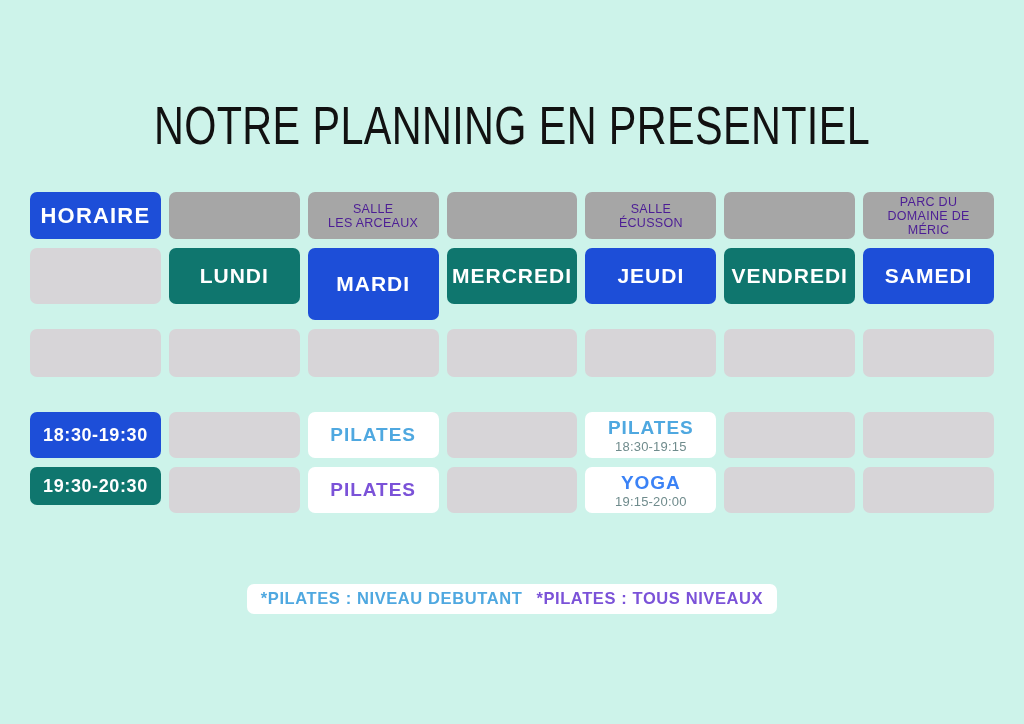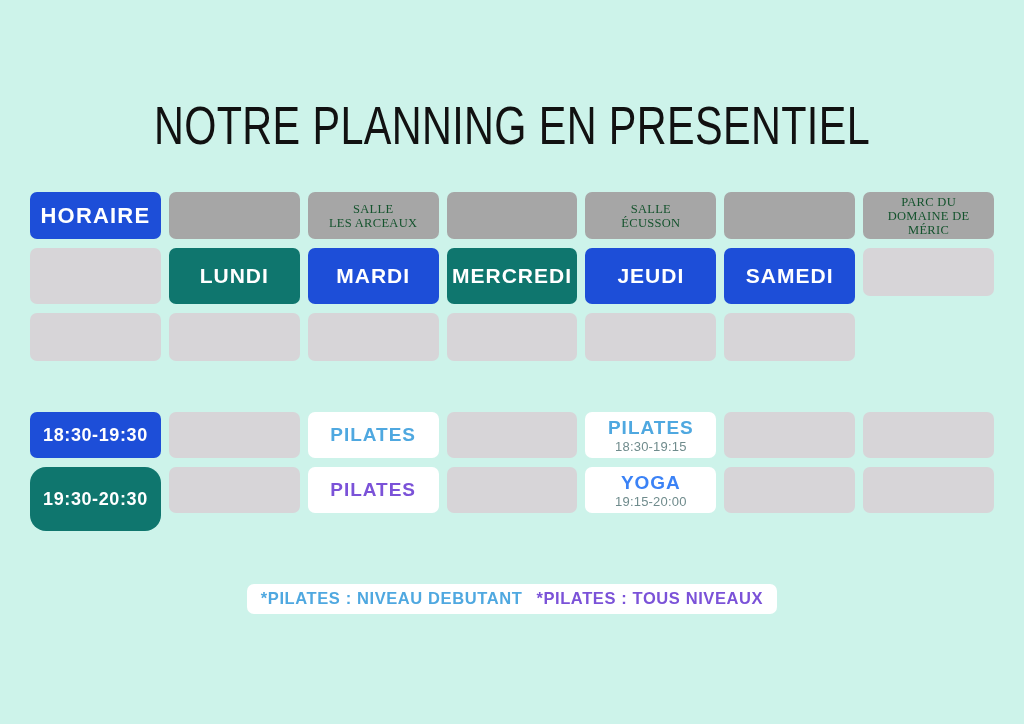--- a/index.html
+++ b/index.html
@@ -71,27 +71,26 @@
   .c-white  { background: #ffffff; }
 
   
   .t-horaire {
     color: #ffffff;
     font-size: 22px;
     font-weight: bold;
     letter-spacing: 1.2px;
   }
   .t-venue {
-    color: #14532d;
+    color: #4c1d95;
     font-size: 12.5px;
     font-weight: 400;
     line-height: 14px;
     letter-spacing: 0.3px;
     padding: 0 4px;
-    font-family: Liberation Serif, serif;
   }
   .t-day {
     color: #ffffff;
     font-size: 21px;
     font-weight: bold;
     letter-spacing: 1px;
   }
   .t-slot {
     color: #ffffff;
     font-size: 18px;
@@ -165,29 +164,32 @@
     <div class="cell c-gray" style="height:47px;"></div>
     <div class="cell c-gray" style="height:47px;">
       <span class="t-venue">PARC DU</span>
       <span class="t-venue">DOMAINE DE MÉRIC</span>
     </div>
 
     <div class="cell c-light" style="height:56px;"></div>
     <div class="cell c-pink" style="height:56px;">
       <span class="t-day">LUNDI</span>
     </div>
-    <div class="cell c-teal" style="height:56px;">
+    <div class="cell c-teal" style="height:72px;">
       <span class="t-day">MARDI</span>
     </div>
     <div class="cell c-pink" style="height:56px;">
       <span class="t-day">MERCREDI</span>
     </div>
     <div class="cell c-teal" style="height:56px;">
       <span class="t-day">JEUDI</span>
     </div>
+    <div class="cell c-pink" style="height:56px;">
+      <span class="t-day">VENDREDI</span>
+    </div>
     <div class="cell c-teal" style="height:56px;">
       <span class="t-day">SAMEDI</span>
     </div>
 
     <div class="cell c-light" style="height:48px;"></div>
     <div class="cell c-light" style="height:48px;"></div>
     <div class="cell c-light" style="height:48px;"></div>
     <div class="cell c-light" style="height:48px;"></div>
     <div class="cell c-light" style="height:48px;"></div>
     <div class="cell c-light" style="height:48px;"></div>
@@ -205,21 +207,21 @@
       <span class="t-class blue">PILATES</span>
     </div>
     <div class="cell c-light" style="height:46px;"></div>
     <div class="cell c-white" style="height:46px;">
       <span class="t-class blue">PILATES</span>
       <span class="t-classtime">18:30-19:15</span>
     </div>
     <div class="cell c-light" style="height:46px;"></div>
     <div class="cell c-light" style="height:46px;"></div>
 
-    <div class="cell c-pink" style="height:64px;border-radius:16px;">
+    <div class="cell c-pink" style="height:38px;">
       <span class="t-slot">19:30-20:30</span>
     </div>
     <div class="cell c-light" style="height:46px;"></div>
     <div class="cell c-white" style="height:46px;">
       <span class="t-class purple">PILATES</span>
     </div>
     <div class="cell c-light" style="height:46px;"></div>
     <div class="cell c-white" style="height:46px;">
       <span class="t-class tealtx">YOGA</span>
       <span class="t-classtime">19:15-20:00</span>

